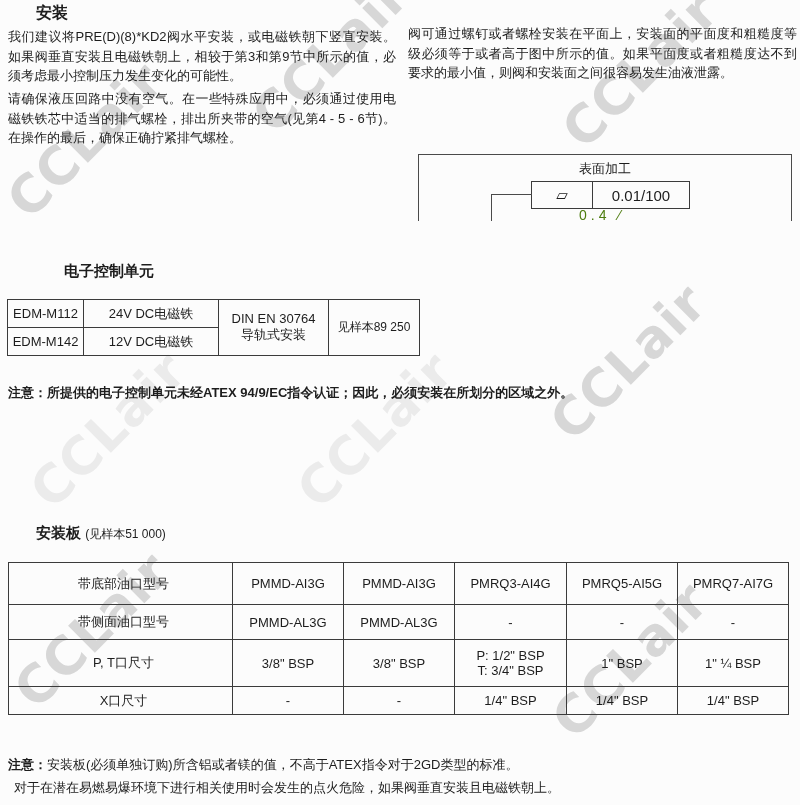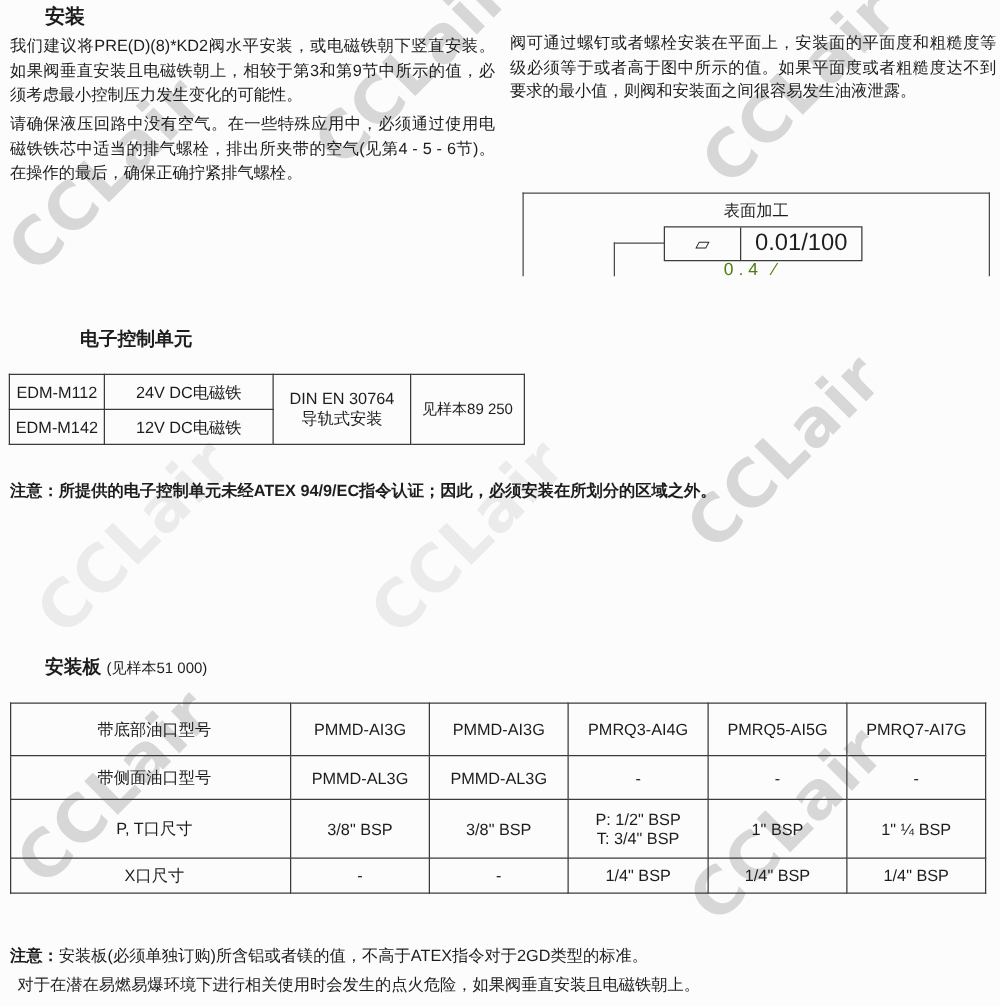--- a/index.html
+++ b/index.html
@@ -47,21 +47,21 @@
     overflow:hidden;z-index:1;
   }
   .fig-title{width:100%;text-align:center;font-size:13px;margin-top:5px;}
   .flat-frame{
     position:absolute;left:112px;top:26px;height:26px;
     display:flex;align-items:stretch;
     border:1.4px solid #3b3b3b;background:#fcfcfc;
   }
   .flat-sym{width:60px;display:flex;align-items:center;justify-content:center;
     font-size:15px;border-right:1.4px solid #3b3b3b;}
-  .flat-val{width:96px;display:flex;align-items:center;justify-content:center;font-size:19px;}
+  .flat-val{width:96px;display:flex;align-items:center;justify-content:center;font-size:15px;}
   .leader-h{position:absolute;left:72px;top:39px;width:41px;border-top:1.3px solid #4a4a4a;}
   .leader-v{position:absolute;left:72px;top:39px;height:30px;border-left:1.3px solid #4a4a4a;}
   .rough-partial{position:absolute;left:160px;top:52px;font-size:14px;color:#4d7c0f;letter-spacing:4px;}
 </style>
 </head>
 <body>
 
 <div class="page">
 
   <div class="wm" style="left:330px;top:55px;">CCLair</div>

